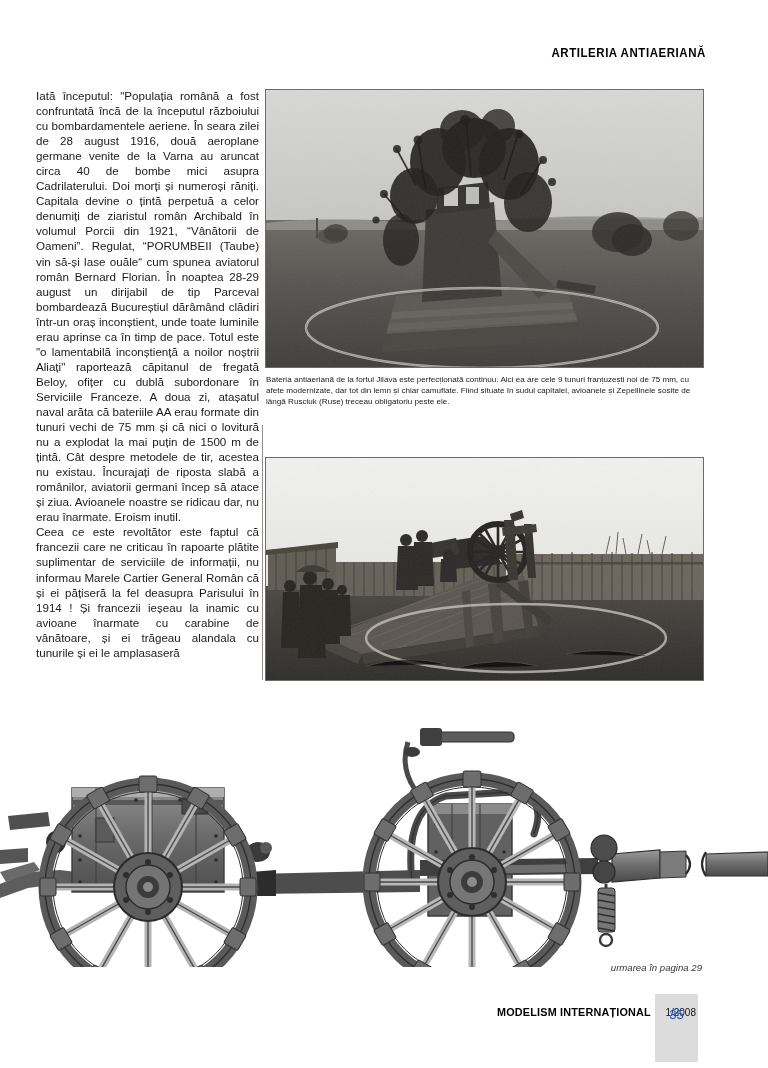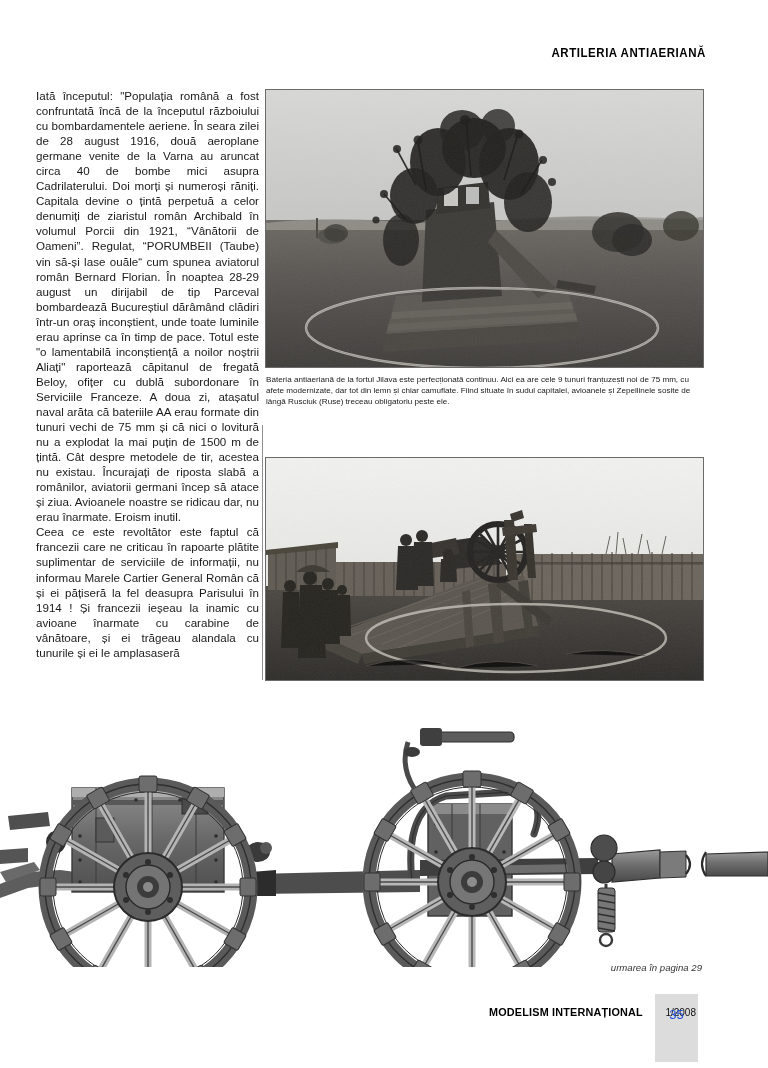--- a/index.html
+++ b/index.html
@@ -109,21 +109,21 @@
     white-space: nowrap;
   }
 
   
   .footer {
     position: absolute;
     right: 72px;
     top: 1006px;
     display: flex;
     align-items: center;
-    gap: 18px;
+    gap: 10px;
     white-space: nowrap;
   }
   .footer-magazine {
     font-size: 11.4px;
     font-weight: bold;
     letter-spacing: 0.2px;
     transform: scaleX(0.95);
     transform-origin: right baseline;
     color: #000;
   }

